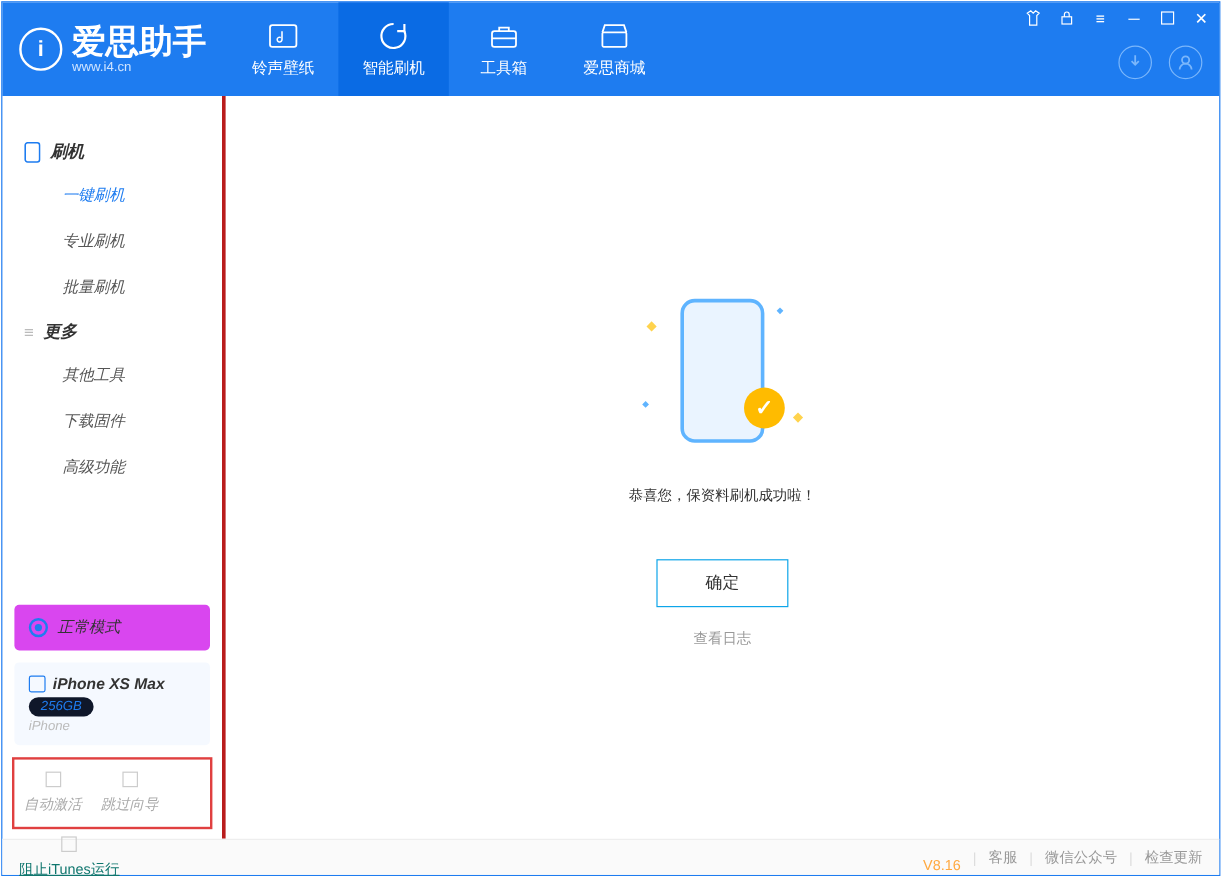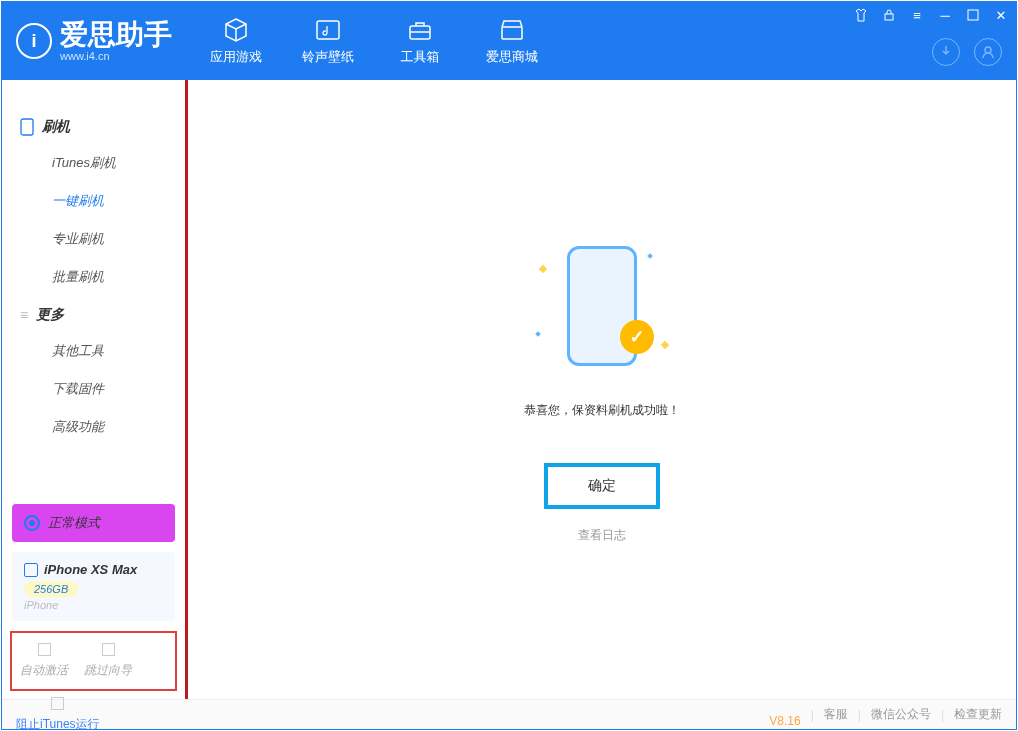--- a/index.html
+++ b/index.html
@@ -32,44 +32,44 @@
 .sb-item { padding: 10px 18px 10px 50px; font-size:13px; color:#555; cursor:pointer; }
 .sb-item.active { color:#1e7cf0; }
 
 .sidebar-bottom { margin-top:auto; }
 .status-card { background:#d946ef; margin:0 10px 10px 10px; border-radius:4px; padding:10px 12px; font-size:13px; color:#333; display:flex; align-items:center; gap:8px; }
 .status-dot { width:16px; height:16px; border-radius:50%; border:2px solid #1e7cf0; display:flex; align-items:center; justify-content:center; }
 .status-dot::after { content:""; width:6px; height:6px; background:#1e7cf0; border-radius:50%; }
 
 .device-card { background:#f5f9ff; margin:0 10px 10px 10px; border-radius:4px; padding:10px 12px; }
 .device-name { font-size:13px; font-weight:600; color:#333; display:flex; align-items:center; gap:6px; }
-.device-badge { display:inline-block; background:#fef9c3; color:#1e7cf0; font-size:11px; padding:2px 10px; border-radius:10px; margin-top:4px; }
+.device-badge { display:inline-block; background:#0f172a; color:#1e7cf0; font-size:11px; padding:2px 10px; border-radius:10px; margin-top:4px; }
 .device-type { color:#bbb; font-size:11px; margin-top:2px; }
 .phone-icon { width:14px; height:14px; border:1.5px solid #1e7cf0; border-radius:2px; }
 
 .checkbox-row { border:2px solid #e04040; margin:0 8px 8px 8px; padding:10px 8px; display:flex; gap:16px; }
 .chk { display:flex; align-items:center; gap:6px; font-size:12px; color:#aaa; cursor:pointer;flex-direction:column; }
 .chk-box { width:13px; height:13px; border:1px solid #ccc; }
 
 .main { flex:1; display:flex; flex-direction:column; align-items:center; justify-content:center; }
 .success-ill { position:relative; width:140px; height:140px; margin-bottom:26px; display:flex; align-items:center; justify-content:center; }
 .phone-ill { width:70px; height:120px; border:3px solid #5fb4ff; border-radius:12px; background:#eaf4ff; }
 .check-badge { position:absolute; right:18px; bottom:22px; width:34px; height:34px; background:#ffbb00; border-radius:50%; display:flex; align-items:center; justify-content:center; color:#fff; font-size:18px; font-weight:bold; }
 .spark { position:absolute; width:6px; height:6px; transform:rotate(45deg); }
 .spark.s1 { background:#ffd34d; top:30px; left:8px; }
 .spark.s2 { background:#5fb4ff; top:18px; right:20px; width:4px; height:4px; }
 .spark.s3 { background:#5fb4ff; bottom:40px; left:4px; width:4px; height:4px; }
 .spark.s4 { background:#ffd34d; bottom:28px; right:4px; }
 
 .success-msg { font-size:12px; color:#333; margin-bottom:44px; }
-.ok-btn { border:4px solid #0ea5e9; background:#fff; padding:10px 40px; font-size:14px; color:#333; cursor:pointer; margin-bottom:18px; }
+.ok-btn { border:1px solid #0ea5e9; background:#fff; padding:10px 40px; font-size:14px; color:#333; cursor:pointer; margin-bottom:18px; }
 .log-link { color:#999; font-size:12px; cursor:pointer; }
 
 .footer { height:30px; border-top:1px solid #eee; display:flex; align-items:center; padding:0 14px; font-size:12px; color:#999; background:#fafafa; }
-.footer .chk { color:#3b82f6; }
+.footer .chk { color:#0f766e;text-decoration:underline; }
 .footer-right { margin-left:auto; display:flex; align-items:center; gap:10px; }
 .ver { color:#ffa940;margin-top:12px; }
 .flink { color:#999; cursor:pointer; }
 .sep { color:#ddd; }
 
 svg { display:block; }
 </style>
 </head>
 <body>
 
@@ -79,34 +79,35 @@
     <div class="logo-area">
       <div class="logo-circle">i</div>
       <div>
         <div class="logo-text">爱思助手</div>
         <div class="logo-sub">www.i4.cn</div>
       </div>
     </div>
     <div class="nav-tabs">
       <div class="nav-tab">
         <span class="nav-icon">
-            <svg width="26" height="26" viewBox="0 0 26 26">
-              <path d="M13 2 L23 7 L23 19 L13 24 L3 19 L3 7 Z M3 7 L13 12 L23 7 M13 12 V24" fill="none" stroke="#fff" stroke-width="1.5"></path>
-            </svg>
-          </span>
-        <span>应用游戏</span>
-      </div>
-      <div class="nav-tab">
-        <span class="nav-icon">
             <svg width="26" height="24" viewBox="0 0 26 24">
               <rect x="2" y="3" width="22" height="18" rx="2" fill="none" stroke="#fff" stroke-width="1.5"></rect>
               <path d="M12 8 v7 a2 2 0 1 1 -1 -1.7" fill="none" stroke="#fff" stroke-width="1.3"></path>
             </svg>
           </span>
         <span>铃声壁纸</span>
+      </div>
+      <div class="nav-tab active">
+        <span class="nav-icon">
+            <svg width="26" height="26" viewBox="0 0 26 26">
+              <path d="M13 3 a10 10 0 1 0 9 6" fill="none" stroke="#fff" stroke-width="1.8"></path>
+              <path d="M22 3 v6 h-6" fill="none" stroke="#fff" stroke-width="1.8"></path>
+            </svg>
+          </span>
+        <span>智能刷机</span>
       </div>
       <div class="nav-tab">
         <span class="nav-icon">
             <svg width="26" height="24" viewBox="0 0 26 24">
               <rect x="3" y="8" width="20" height="13" rx="2" fill="none" stroke="#fff" stroke-width="1.5"></rect>
               <path d="M9 8 V5 h8 v3" fill="none" stroke="#fff" stroke-width="1.5"></path>
               <line x1="3" y1="14" x2="23" y2="14" stroke="#fff" stroke-width="1.5"></line>
             </svg>
           </span>
         <span>工具箱</span>
@@ -160,21 +161,20 @@
   </div>
 
   <div class="body">
     <div class="sidebar">
       <div class="sb-section-head">
         <svg width="14" height="18" viewBox="0 0 14 18">
             <rect x="1" y="1" width="12" height="16" rx="2" fill="none" stroke="#1e7cf0" stroke-width="1.3"></rect>
           </svg>
         <span>刷机</span>
       </div>
-      <div class="sb-item">iTunes刷机</div>
       <div class="sb-item active">一键刷机</div>
       <div class="sb-item">专业刷机</div>
       <div class="sb-item">批量刷机</div>
 
       <div class="sb-section-head">
         <span style="color:#bbb;font-size:14px;">≡</span>
         <span>更多</span>
       </div>
       <div class="sb-item">其他工具</div>
       <div class="sb-item">下载固件</div>

